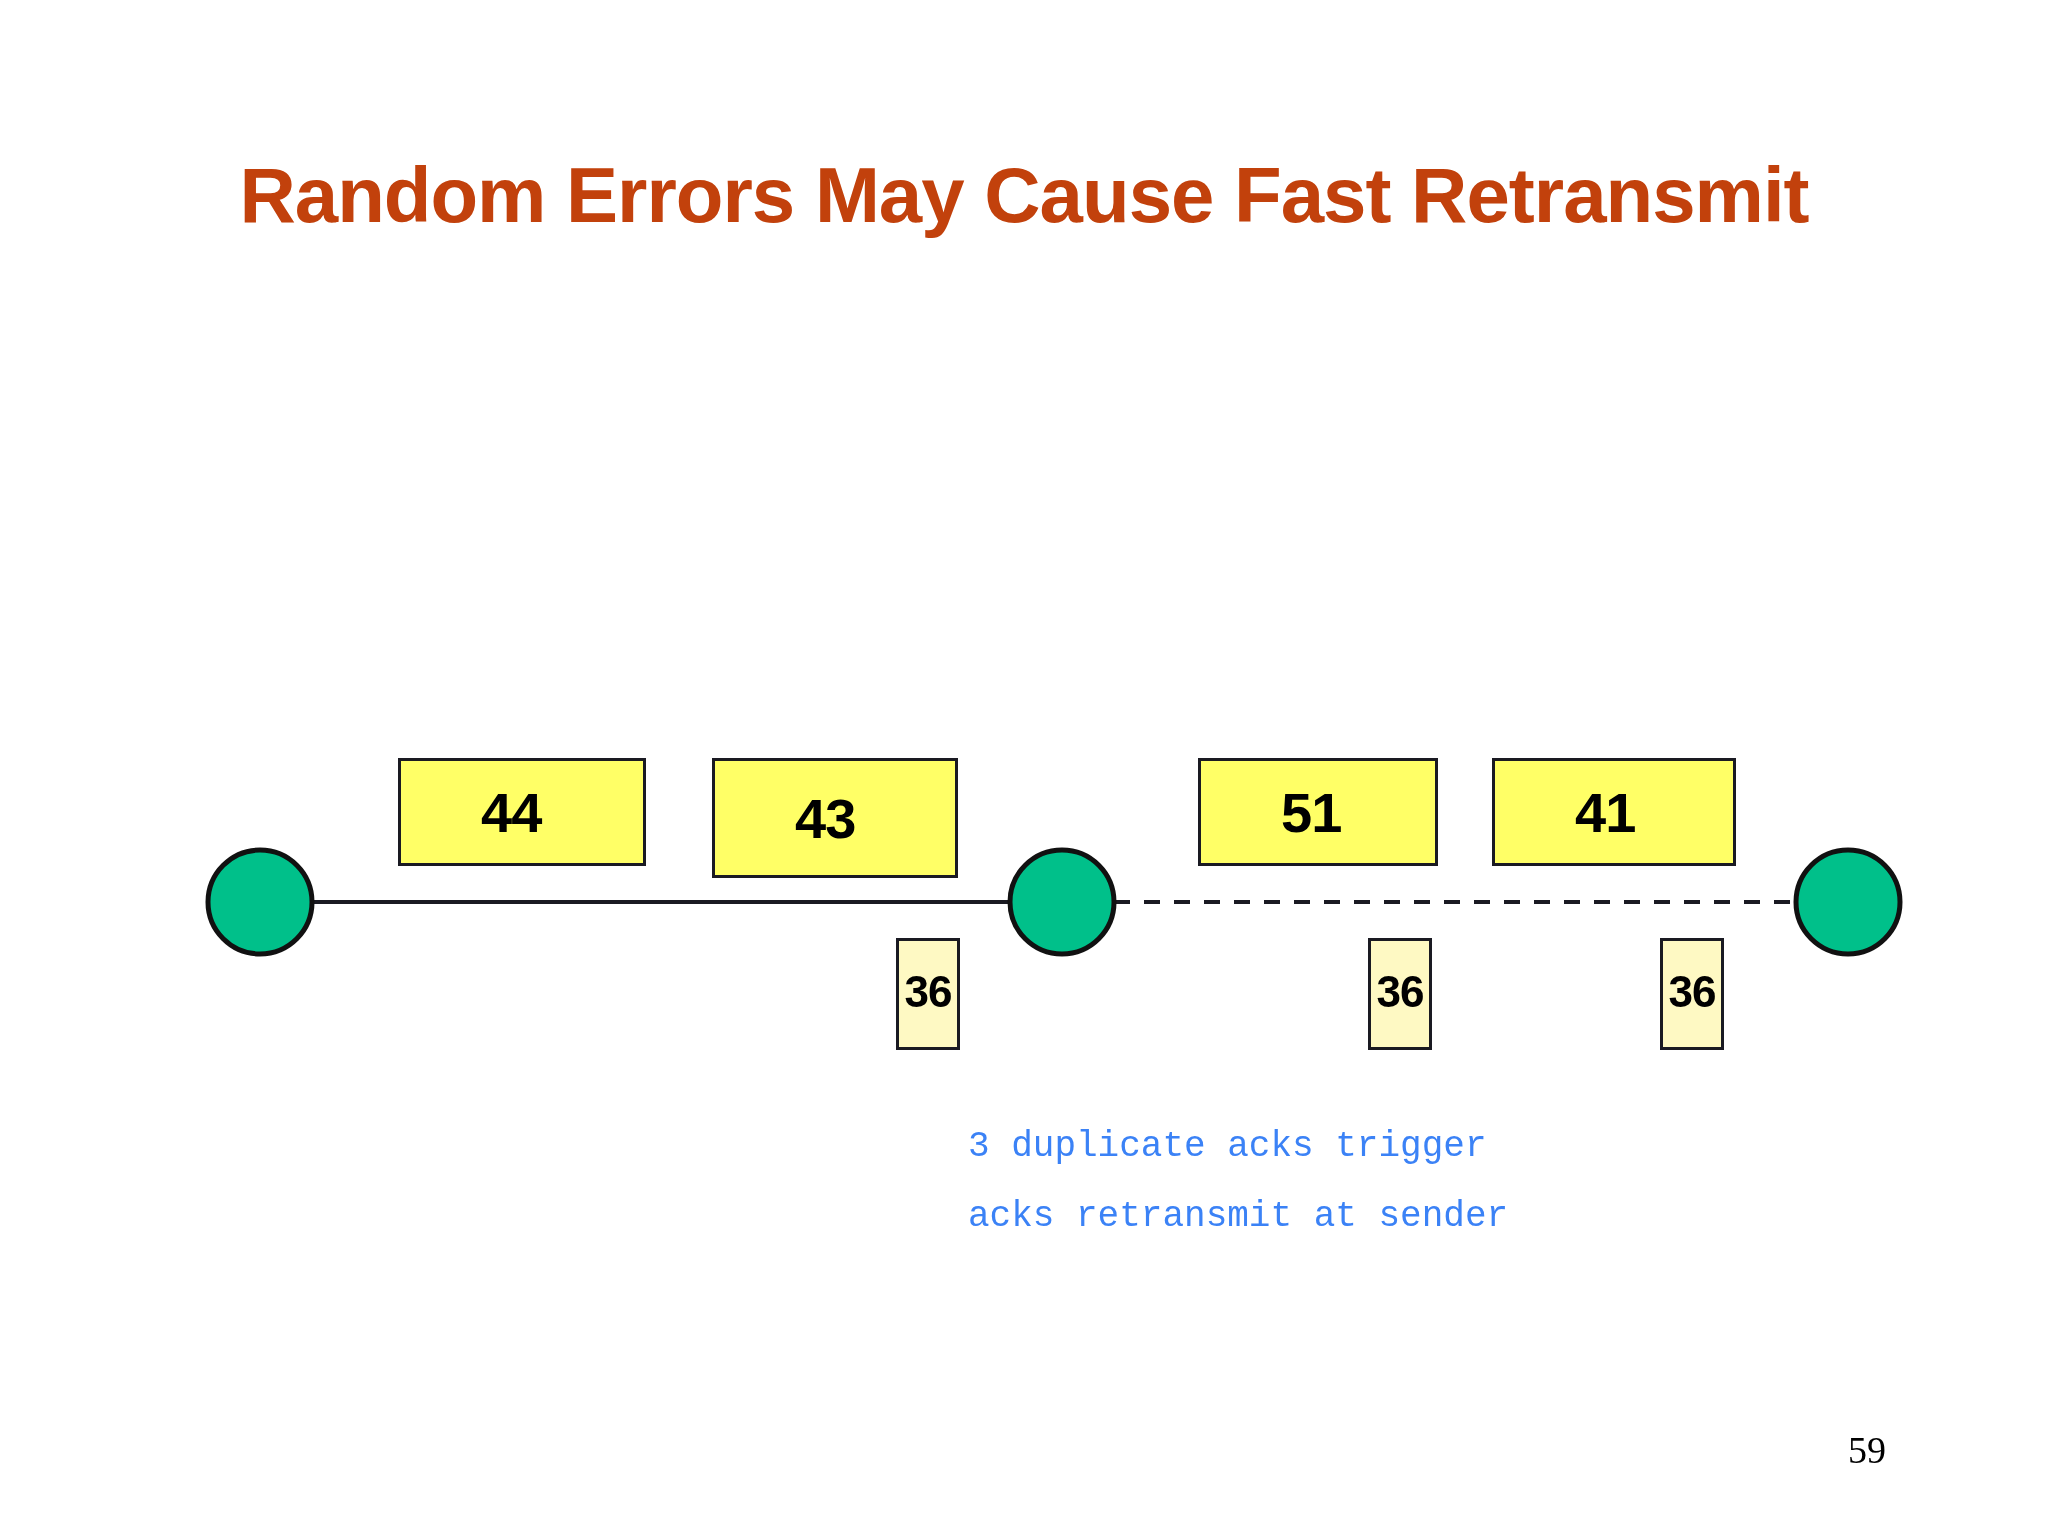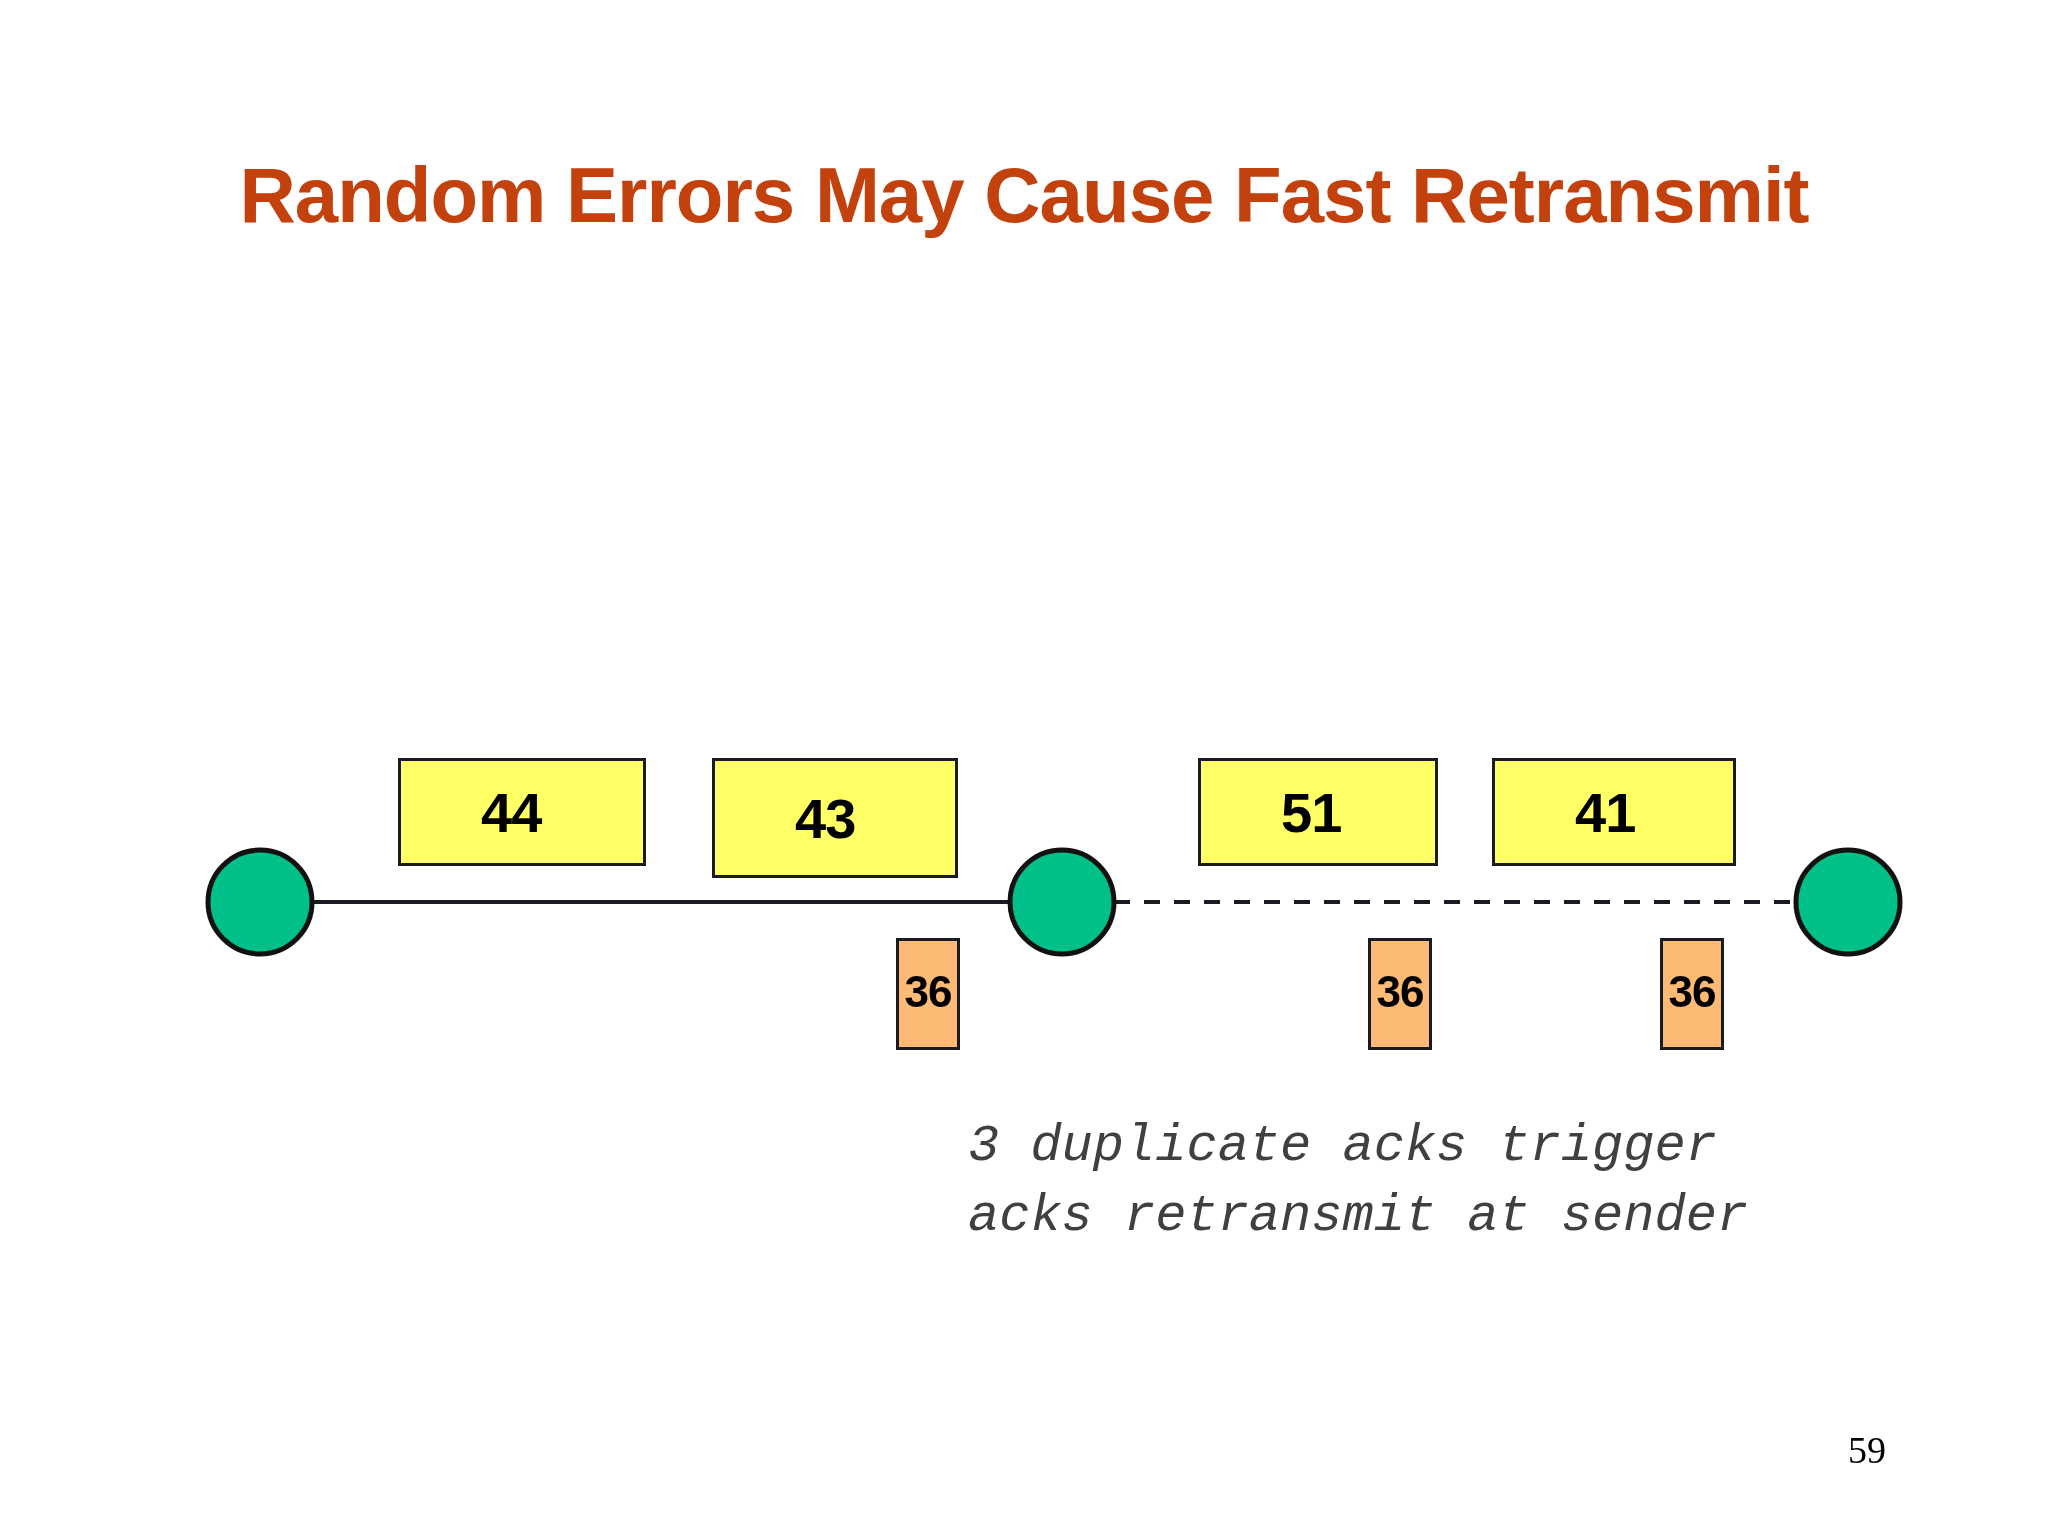--- a/index.html
+++ b/index.html
@@ -62,21 +62,21 @@
     font-family: "Liberation Sans", sans-serif;
     font-weight: bold;
     font-size: 56px;
     color: #000000;
     padding-left: 80px;
     letter-spacing: -1px;
   }
 
   .ack-box {
     position: absolute;
-    background: #fdba74;
+    background: #fef9c3;
     border: 3px solid #1a1a22;
     box-sizing: border-box;
     display: flex;
     align-items: center;
     justify-content: center;
   }
   .ack-label {
     font-family: "Liberation Sans", sans-serif;
     font-weight: bold;
     font-size: 44px;
@@ -84,25 +84,24 @@
     letter-spacing: -1px;
     margin-top: -4px;
   }
 
   
   #caption {
     position: absolute;
     left: 968px;
     top: 1112px;
     font-family: "Liberation Mono", "DejaVu Sans Mono", monospace;
-    font-size: 52px;
+    font-size: 36px;
     line-height: 70px;
-    color: #404040;
+    color: #3b82f6;
     white-space: nowrap;
-    font-style: italic;
   }
   #caption .cap-line {
     display: block;
   }
 
   
   #page-number {
     position: absolute;
     left: 1848px;
     top: 1428px;

